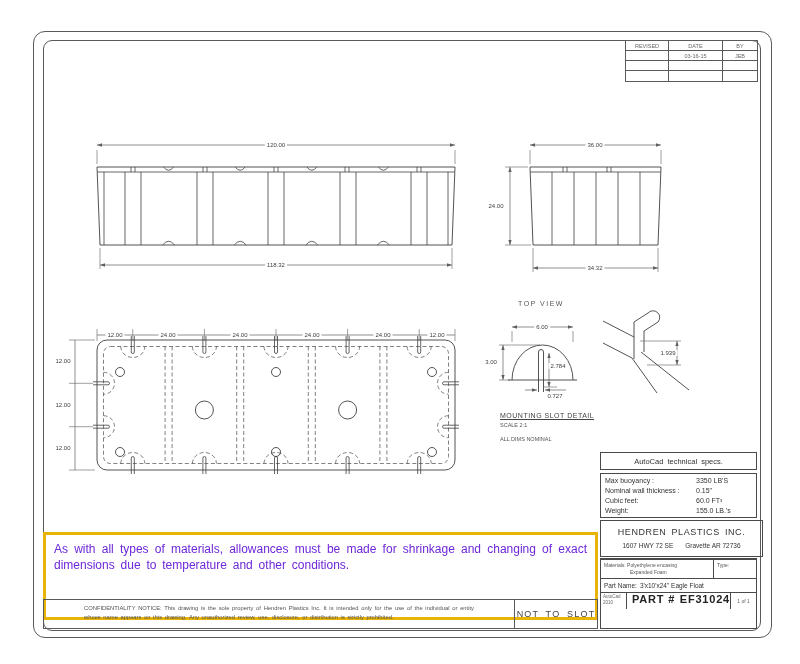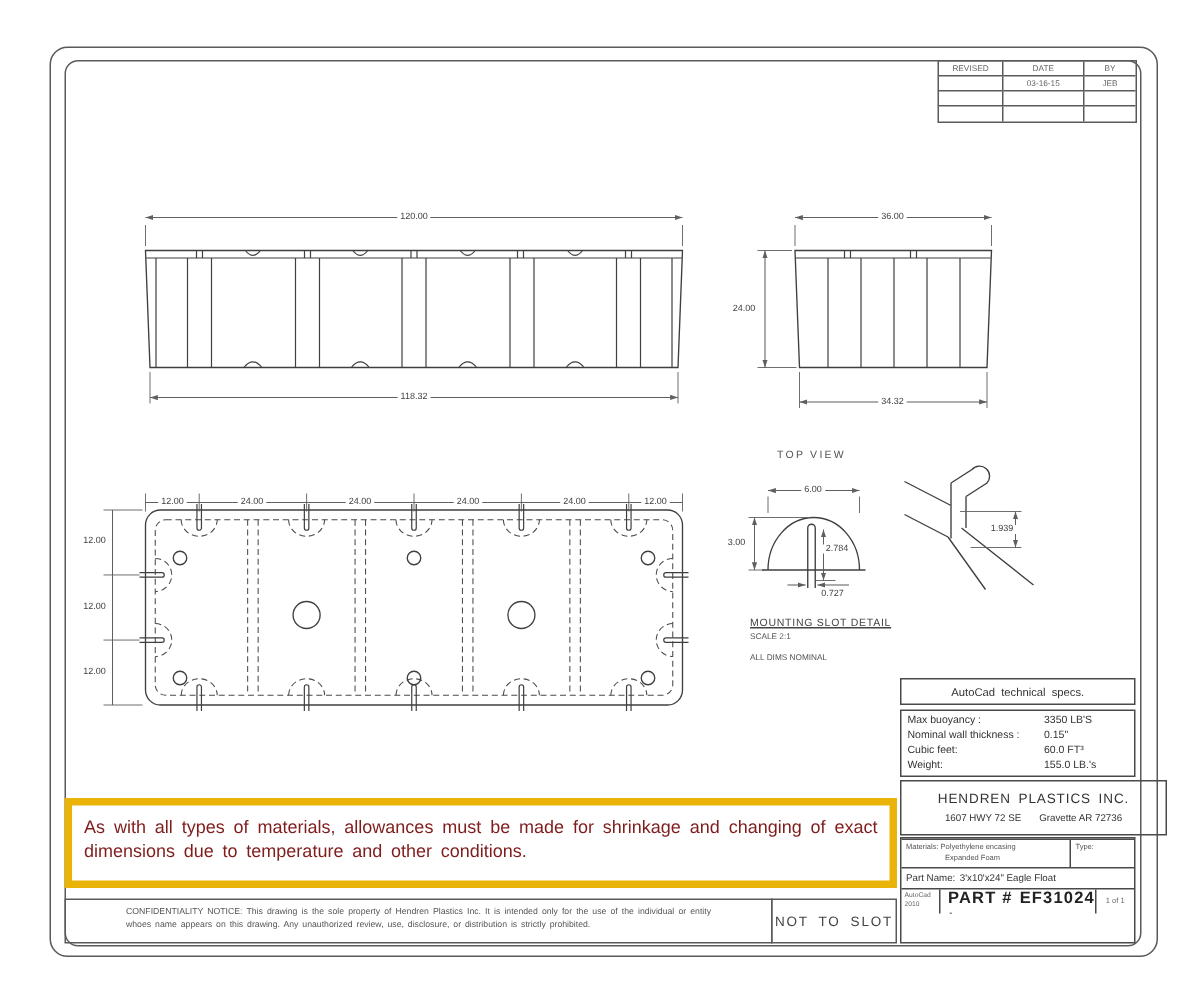--- a/index.html
+++ b/index.html
@@ -25,21 +25,21 @@
   .rcell{border-right:1px solid #5a5a5a;border-bottom:1px solid #5a5a5a;display:flex;align-items:center;justify-content:center;overflow:hidden;}
   .rcell.cl{border-right:none;}
   .rcell.rl{border-bottom:none;}
   
   .tbox{border:1px solid #4a4a4a;box-sizing:border-box;color:#333;}
   #spec-header{left:600px;top:452px;width:157px;height:18px;display:flex;align-items:center;justify-content:center;font-size:7.5px;word-spacing:2px;}
   #spec-body{left:600px;top:473px;width:157px;height:45px;padding:2px 4px;font-size:7px;}
   .spec-row{display:flex;line-height:1.42;}
   .spec-label{flex:1;}
   .spec-value{width:56px;}
-  #company-box{left:600px;top:520px;width:178px;height:37px;text-align:center;}
+  #company-box{left:600px;top:520px;width:163px;height:37px;text-align:center;}
   .company-name{font-size:9px;margin-top:6px;letter-spacing:.6px;word-spacing:2px;}
   .company-addr{font-size:6.5px;margin-top:5px;display:flex;justify-content:center;gap:12px;}
   
   #tb-lower{left:600px;top:558px;width:157px;height:71px;border:1px solid #4a4a4a;box-sizing:border-box;color:#333;}
   .tb-row{display:flex;box-sizing:border-box;}
   .tb-row.bt{border-top:1px solid #4a4a4a;}
   .tb-cell{box-sizing:border-box;overflow:hidden;}
   .br{border-right:1px solid #4a4a4a;}
   #row-drawn{height:20px;}
   #cell-drawn{width:82px;padding:2px 3px 0;}
@@ -49,22 +49,22 @@
   #row-materials{height:19px;}
   #cell-materials{width:113px;padding:2px 3px 0;font-size:5px;color:#555;line-height:1.4;}
   #cell-type{flex:1;padding:2px 3px 0;font-size:5px;color:#555;}
   #row-partname{height:13px;border-top:1px solid #4a4a4a;display:flex;align-items:center;padding-left:3px;font-size:6.5px;gap:3px;}
   #row-bottom{height:16px;border-top:1px solid #4a4a4a;display:flex;}
   #cell-software{width:25px;padding:1px 2px 0;font-size:4.5px;color:#666;line-height:1.3;}
   #cell-partnum{flex:1;border-left:1px solid #4a4a4a;display:flex;align-items:flex-start;gap:4px;padding-left:5px;
                 font-size:11px;font-weight:600;letter-spacing:.8px;color:#222;}
   #cell-page{width:26px;border-left:1px solid #4a4a4a;display:flex;align-items:center;justify-content:center;font-size:5px;color:#666;}
   
-  #note-box{left:43px;top:532px;width:555px;height:60px;border:5px solid #eab308;box-sizing:border-box;
-            padding:6px 8px;font-size:12px;color:#7f1d1d;text-align:justify;word-spacing:2.5px;line-height:1.35;}
+  #note-box{left:43px;top:532px;width:555px;height:88px;border:3px solid #eab308;box-sizing:border-box;
+            padding:6px 8px;font-size:12px;color:#6d28d9;text-align:justify;word-spacing:2.5px;line-height:1.35;}
   #conf-box{left:43px;top:599px;width:472px;height:30px;border:1px solid #5a5a5a;box-sizing:border-box;
             padding:4px 40px 0;font-size:5.8px;color:#555;line-height:1.6;text-align:justify;word-spacing:1px;}
   #nts-box{left:514px;top:599px;width:84px;height:30px;border:1px solid #5a5a5a;box-sizing:border-box;
            display:flex;align-items:center;justify-content:center;font-size:9px;letter-spacing:1.2px;color:#444;word-spacing:3px;}
   
   .ol{stroke:#3f3f3f;stroke-width:.9;fill:none;}
   .rib{stroke:#3f3f3f;stroke-width:.8;fill:none;}
   .dash{stroke:#4a4a4a;stroke-width:.7;fill:none;stroke-dasharray:4 2.5;}
   .ext{stroke:#5f5f5f;stroke-width:.6;fill:none;}
   .dimline{stroke:#5f5f5f;stroke-width:.7;fill:none;}

